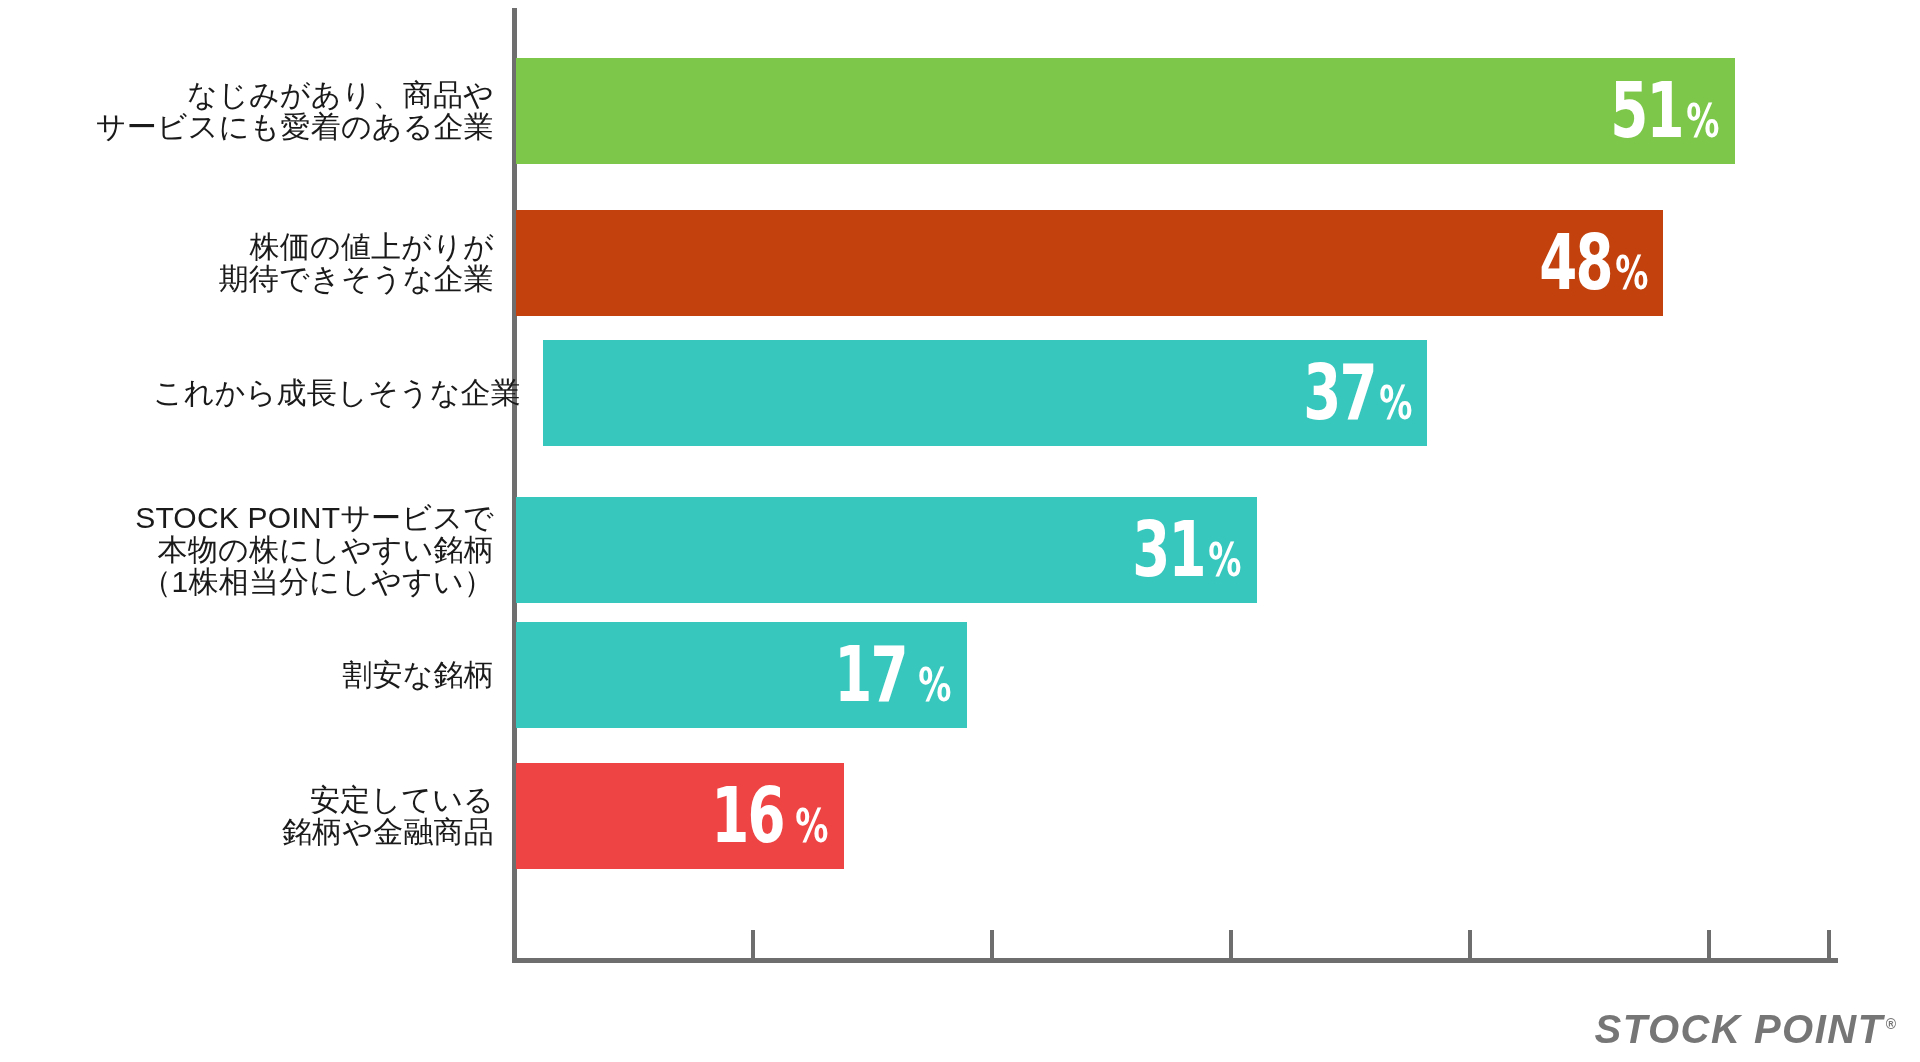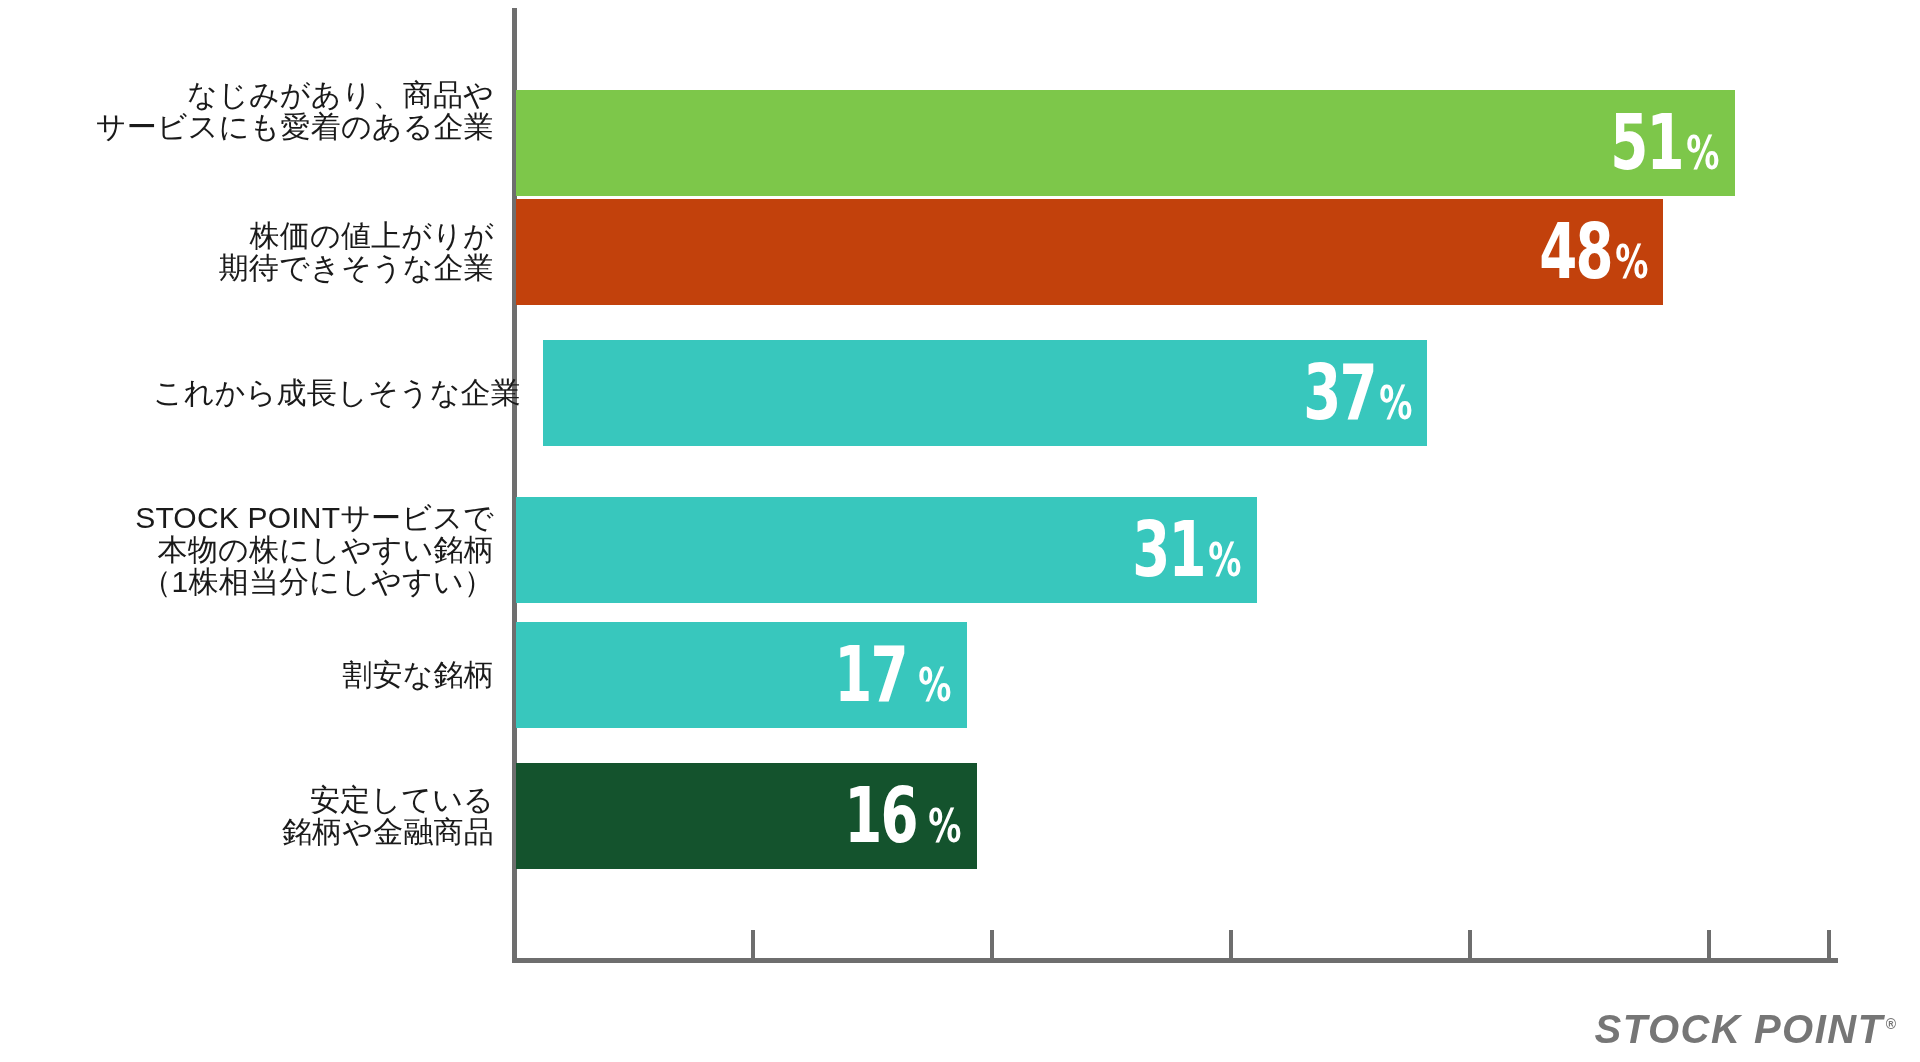--- a/index.html
+++ b/index.html
@@ -152,29 +152,29 @@
         <div class="x-tick" style="left: 1707px;"></div>
         <div class="x-tick" style="left: 1826.5px;"></div>
       </div>
   </div>
 
   <div class="rows" id="rows">
 
     <div class="row" style="top:58px;">
       <div class="row-label">なじみがあり、商品や
 サービスにも愛着のある企業</div>
-      <div class="bar" style="width: 1218.9px; background: rgb(125, 199, 74); margin-top: 32px;">
+      <div class="bar" style="width: 1218.9px; background: rgb(125, 199, 74);">
         <span class="bar-value">
             <span>51</span>
             <span class="pct">%</span>
           </span>
       </div>
     </div>
 
-    <div class="row" style="top:199px;">
+    <div class="row" style="top:210px;">
       <div class="row-label">株価の値上がりが
 期待できそうな企業</div>
       <div class="bar" style="width: 1147.2px; background: #c2410c;">
         <span class="bar-value">
             <span>48</span>
             <span class="pct">%</span>
           </span>
       </div>
     </div>
 
@@ -206,21 +206,21 @@
         <span class="bar-value spaced">
             <span>17</span>
             <span class="pct">%</span>
           </span>
       </div>
     </div>
 
     <div class="row" style="top:763px;">
       <div class="row-label">安定している
 銘柄や金融商品</div>
-      <div class="bar" style="width: 461px; background: #14532d;">
+      <div class="bar" style="width: 328px; background: #ef4444;">
         <span class="bar-value spaced">
             <span>16</span>
             <span class="pct">%</span>
           </span>
       </div>
     </div>
 
   </div>
 
   <div class="logo">

